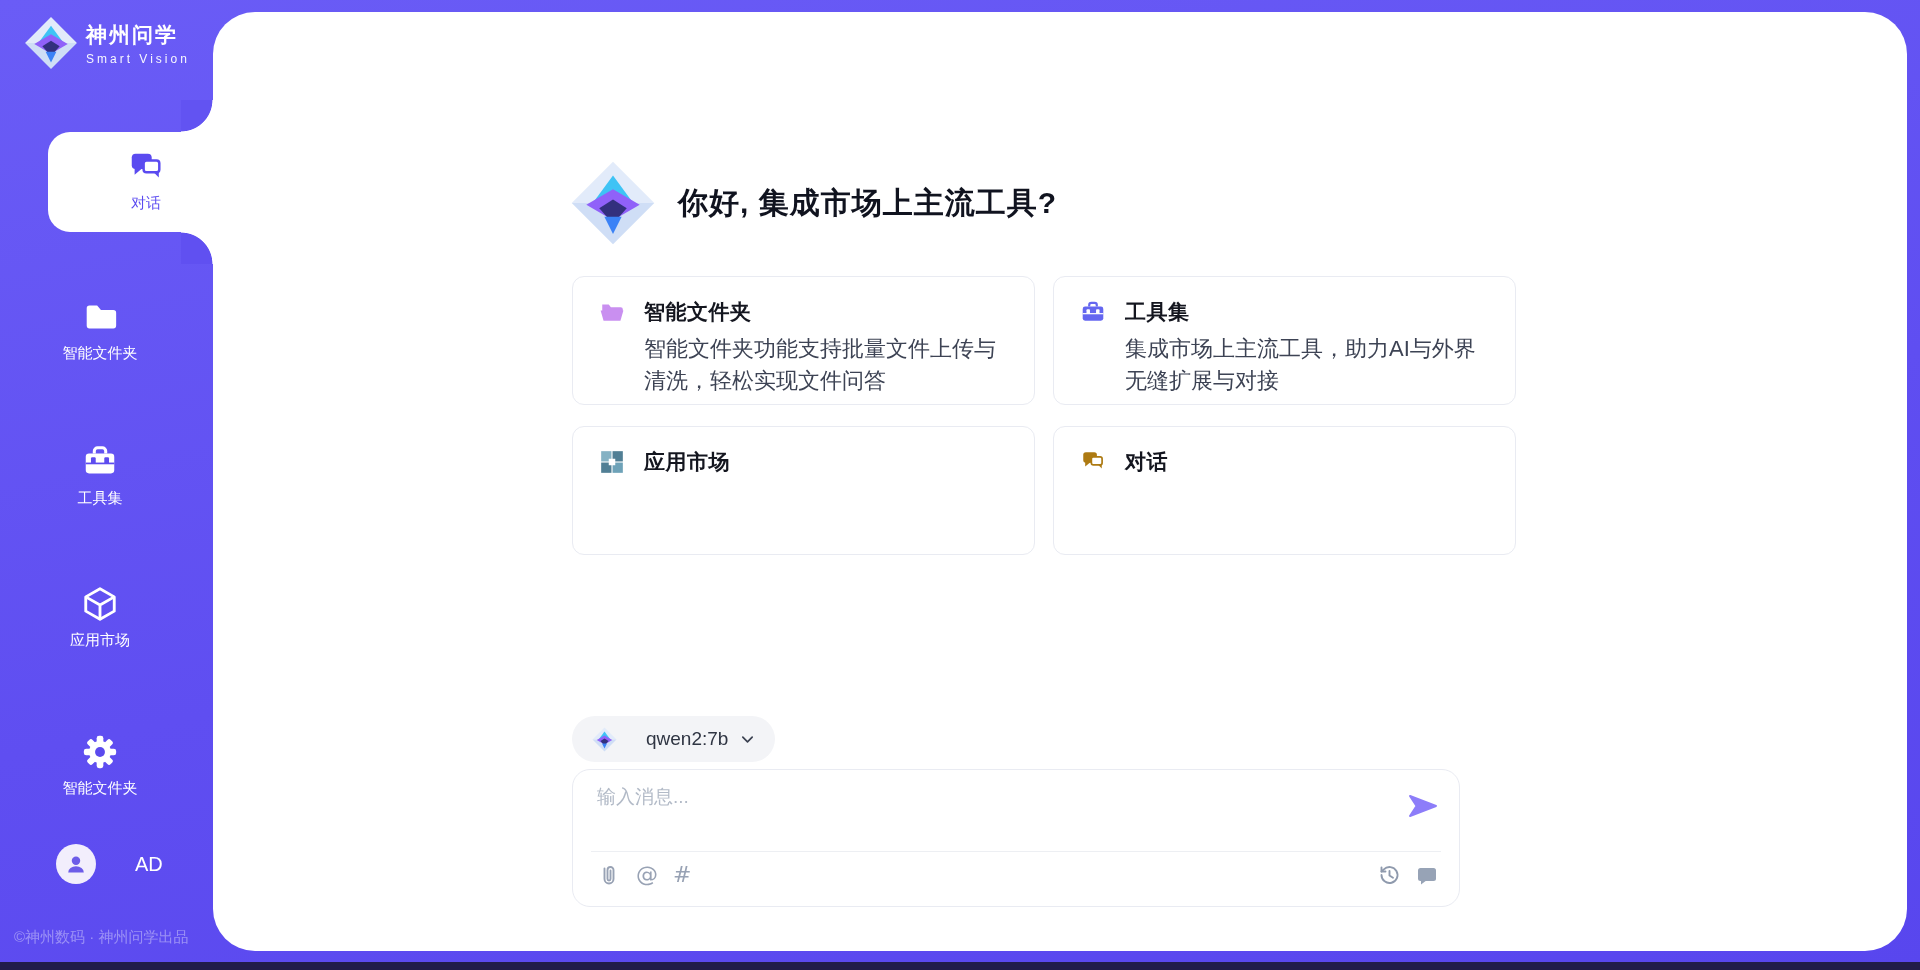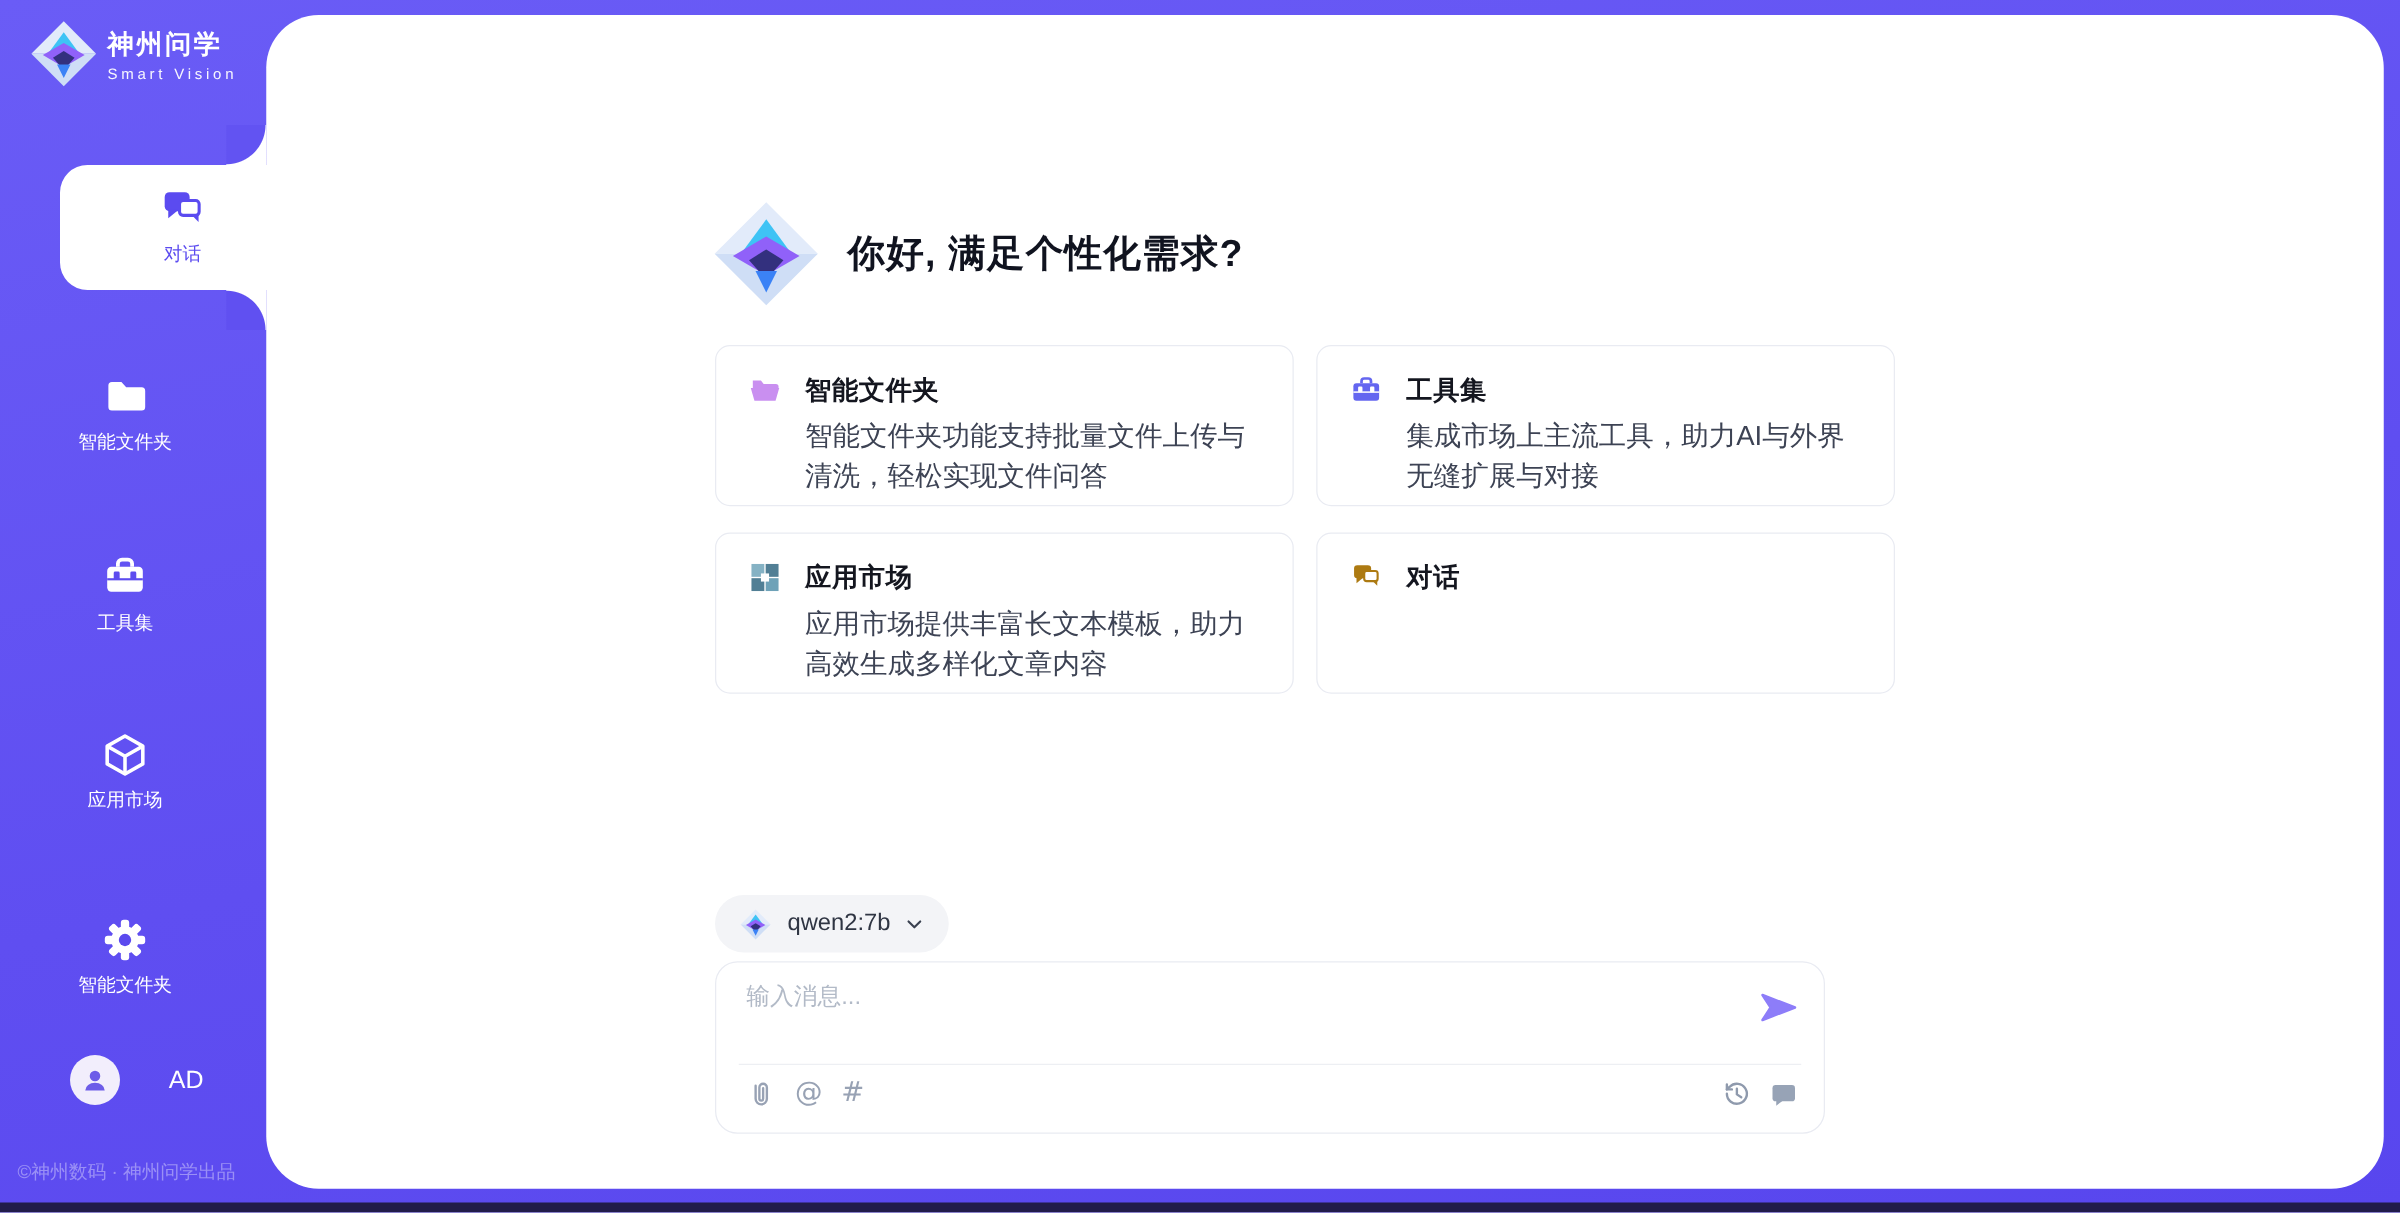--- a/index.html
+++ b/index.html
@@ -39,21 +39,21 @@
   
   .cards{position:absolute;left:572px;top:276px;width:944px;display:grid;grid-template-columns:463px 463px;column-gap:18px;row-gap:21px;z-index:3;}
   .card{height:129px;background:#fff;border:1px solid #e9ebf2;border-radius:12px;padding:21px 24px 0 26px;cursor:pointer;}
   .card-head{display:flex;align-items:center;}
   .card-head svg{width:26px;height:26px;flex:0 0 26px;}
   .card-title{font-size:21px;font-weight:700;color:#14161f;margin-left:19px;letter-spacing:.5px;}
   .card-desc{margin-left:45px;margin-top:7px;font-size:22px;line-height:1.45;color:#3d4354;}
   
   .model-pill{position:absolute;left:572px;top:716px;height:46px;padding:0 20px;background:#f3f4f7;border-radius:23px;display:flex;align-items:center;cursor:pointer;z-index:3;}
   .model-pill svg.logo{width:25px;height:25px;}
-  .model-name{font-size:19px;color:#2f3543;margin:0 12px 0 13px;}
+  .model-name{font-size:19px;color:#2f3543;margin:0 12px 0 29px;}
   .model-pill svg.chev{width:15px;height:15px;}
   
   .composer{position:absolute;left:572px;top:769px;width:888px;height:138px;background:#fff;border:1.6px solid #e9ebf2;border-radius:18px;z-index:3;}
   .composer textarea{position:absolute;left:24px;top:14px;width:840px;height:58px;border:none;outline:none;resize:none;font-family:inherit;font-size:19px;color:#333;background:transparent;}
   .composer textarea::placeholder{color:#b2bac7;}
   .send-btn{position:absolute;right:20px;top:20px;width:32px;height:32px;border:none;background:transparent;cursor:pointer;padding:0;}
   .send-btn svg{width:32px;height:32px;}
   .divider{position:absolute;left:18px;right:18px;top:81px;height:1px;background:#edeff3;}
   .tool-left{position:absolute;left:24px;top:93px;display:flex;align-items:center;gap:15px;}
   .tool-right{position:absolute;right:20px;top:93px;display:flex;align-items:center;gap:14px;}
@@ -152,21 +152,21 @@
   </div>
   <div class="user-name">AD</div>
 </div>
 
 <div class="copyright">©神州数码 · 神州问学出品</div>
 
 <div class="greeting">
   <svg>
       <use href="#logo-diamond"></use>
     </svg>
-  <h1>你好, 满足个性化需求?</h1>
+  <h1>你好, 集成市场上主流工具?</h1>
 </div>
 
 <div class="cards">
 
   <div class="card">
     <div class="card-head">
       <svg viewBox="0 0 24 24">
         <path d="M3 5 h6 l2 2.5 h9 a2 2 0 0 1 2 2 V11 H3 z" fill="#c98ff0"></path>
         <polygon points="1.5,10.5 22.5,10.5 19.8,20 4.2,20" fill="#c98ff0"></polygon>
       </svg>
@@ -193,21 +193,20 @@
     <div class="card-head">
       <svg viewBox="0 0 24 24">
         <rect x="2" y="2" width="9.5" height="9.5" fill="#85b2c4"></rect>
         <rect x="12.5" y="2" width="9.5" height="9.5" fill="#517f95"></rect>
         <rect x="2" y="12.5" width="9.5" height="9.5" fill="#517f95"></rect>
         <rect x="12.5" y="12.5" width="9.5" height="9.5" fill="#6ea2b8"></rect>
         <rect x="9" y="9" width="6" height="6" fill="#fff"></rect>
       </svg>
       <div class="card-title">应用市场</div>
     </div>
-    <div class="card-desc">应用市场提供丰富长文本模板，助力高效生成多样化文章内容</div>
   </div>
 
   <div class="card">
     <div class="card-head">
       <svg viewBox="0 0 40 40">
         <rect x="5" y="5" width="21" height="16" rx="4" fill="#ad7a12"></rect>
         <path d="M8 19 v8 l8.5-7z" fill="#ad7a12"></path>
         <rect x="17.5" y="12" width="16.5" height="12.5" rx="3" fill="#fff" stroke="#ad7a12" stroke-width="2.6"></rect>
         <path d="M27.5 24 L33.5 30 L33.5 23.5 Z" fill="#ad7a12"></path>
       </svg>

